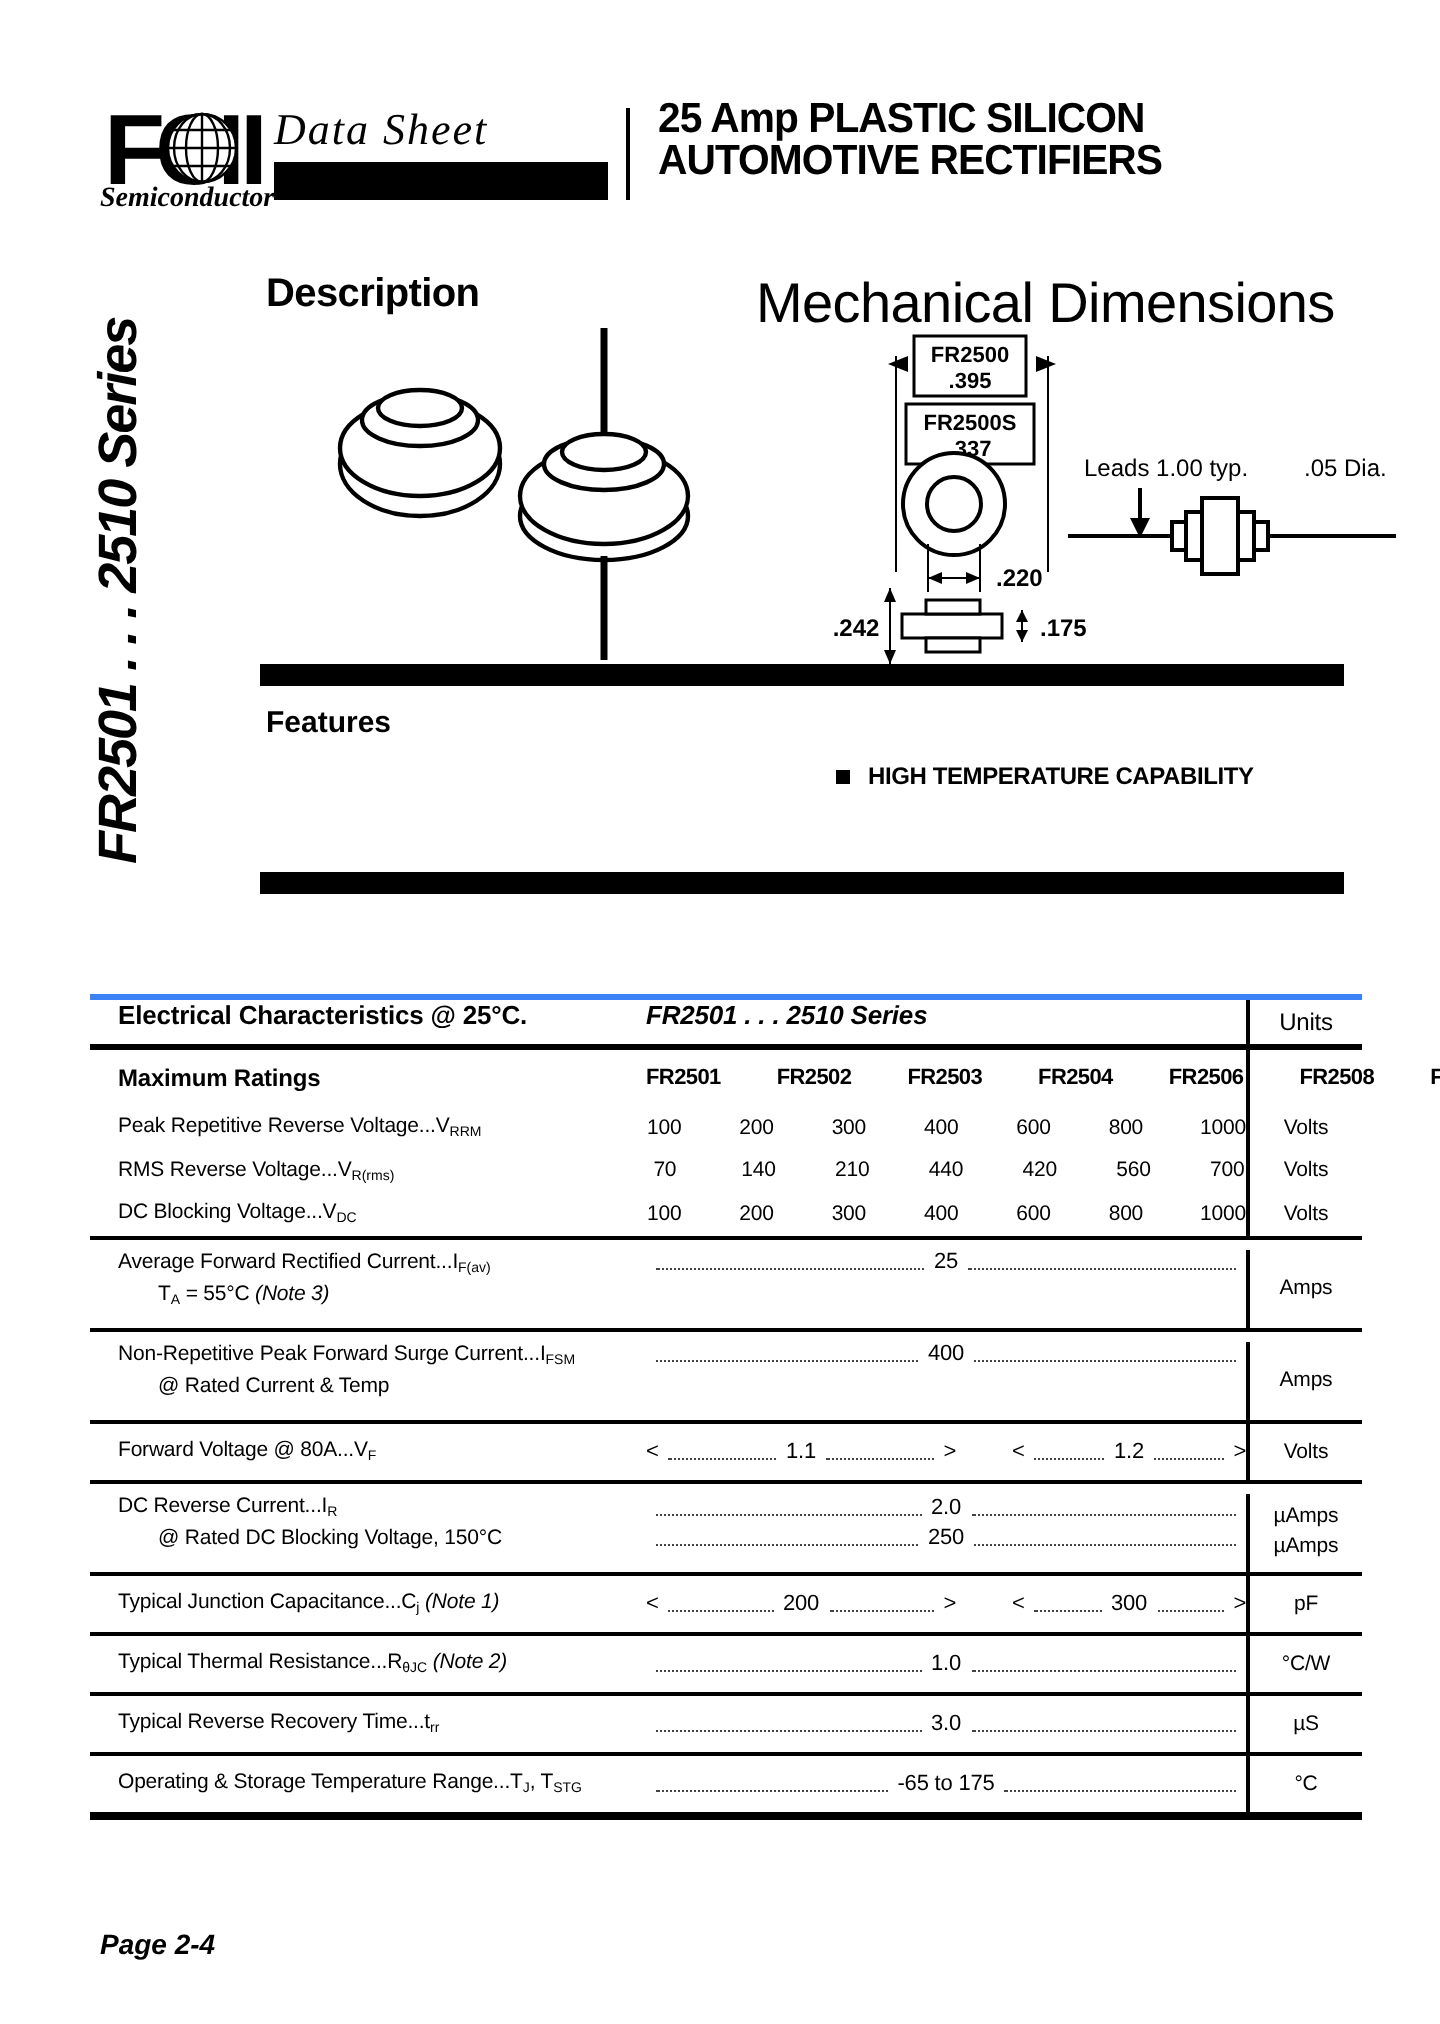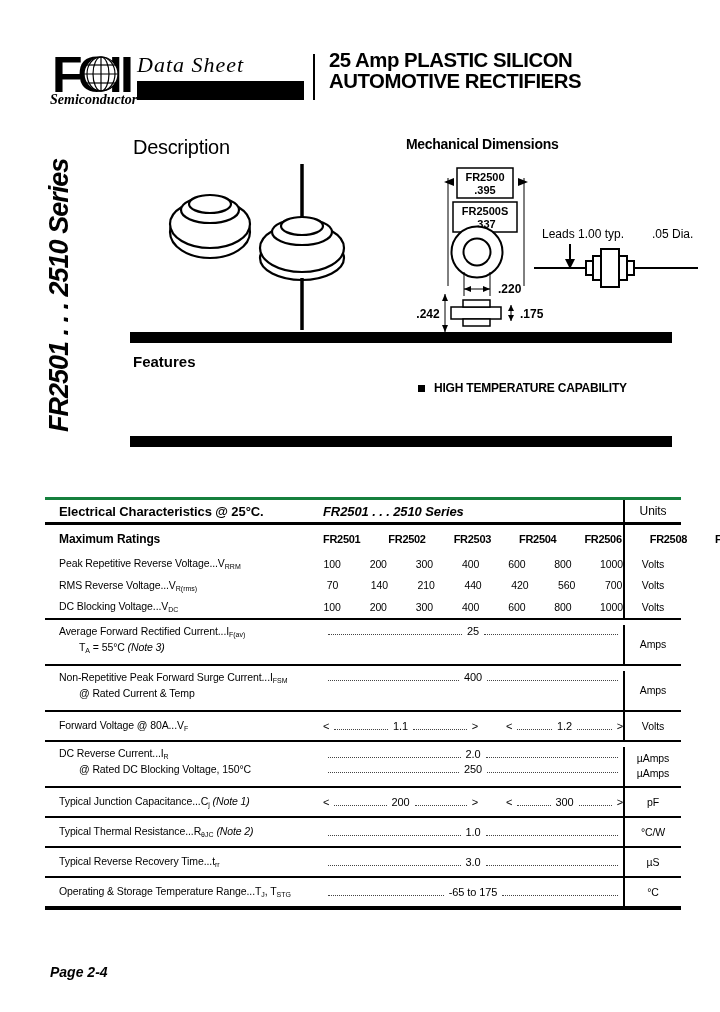--- a/index.html
+++ b/index.html
@@ -16,38 +16,38 @@
   .hdr-divider{position:absolute;left:313px;top:54px;width:2px;height:46px;background:#000;}
   .title{position:absolute;left:329px;top:49px;font-weight:800;font-size:21px;line-height:21px;
          letter-spacing:-0.5px;transform:scaleX(.97);transform-origin:left top;white-space:nowrap;}
 
   
   .series-vert{position:absolute;left:44px;top:432px;transform:rotate(-90deg);
                transform-origin:0 0;white-space:nowrap;font-style:italic;font-weight:800;
                font-size:27px;letter-spacing:-1px;}
 
   
-  .h-desc{position:absolute;left:133px;top:136px;font-weight:400;font-size:20px;letter-spacing:-0.3px;}
-  .h-mech{position:absolute;left:406px;top:136px;font-weight:700;font-size:14px;letter-spacing:-0.3px;}
+  .h-desc{position:absolute;left:133px;top:136px;font-weight:700;font-size:20px;letter-spacing:-0.3px;}
+  .h-mech{position:absolute;left:378px;top:136px;font-weight:400;font-size:28px;letter-spacing:-0.3px;}
   .svg-desc{position:absolute;left:150px;top:160px;}
   .svg-mech{position:absolute;left:398px;top:156px;}
   .divbar1{position:absolute;left:130px;top:332px;width:542px;height:11px;background:#000;}
   .divbar2{position:absolute;left:130px;top:436px;width:542px;height:11px;background:#000;}
 
   
   .h-feat{position:absolute;left:133px;top:353px;font-weight:800;font-size:15px;}
   .feat-col{position:absolute;top:378px;}
   .feat-left{left:133px;} .feat-right{left:418px;}
   .feat-item{display:flex;align-items:center;height:20px;font-weight:700;font-size:12px;letter-spacing:-0.2px;}
   .bullet{width:7px;height:7px;background:#000;margin-right:9px;flex:none;}
 
   
   .etable{position:absolute;left:45px;top:497px;width:636px;font-size:10.5px;letter-spacing:-0.1px;}
-  .t-hdr{display:flex;border-top:3px solid #15803d;border-bottom:3px solid #000;
-         align-items:center;height:22px;}
+  .t-hdr{display:flex;border-top:3px solid #3b82f6;border-bottom:3px solid #000;
+         height:22px;}
   .t-hdr .c-label{font-weight:800;font-size:13px;}
   .t-hdr .c-series{width:300px;font-weight:800;font-style:italic;font-size:13px;}
   .t-hdr .c-unit{font-weight:400;font-size:12px;}
   .c-label{width:278px;box-sizing:border-box;padding-left:14px;flex:none;}
   .c-vals{width:300px;flex:none;box-sizing:border-box;gap:28px;}
   .c-unit{flex:1;border-left:2px solid #000;text-align:center;align-self:stretch;
           display:flex;flex-direction:column;justify-content:center;}
   .t-ratings{display:flex;align-items:center;height:28px;}
   .t-ratings .c-label{font-weight:800;font-size:12px;}
   .cols7{display:flex;}

